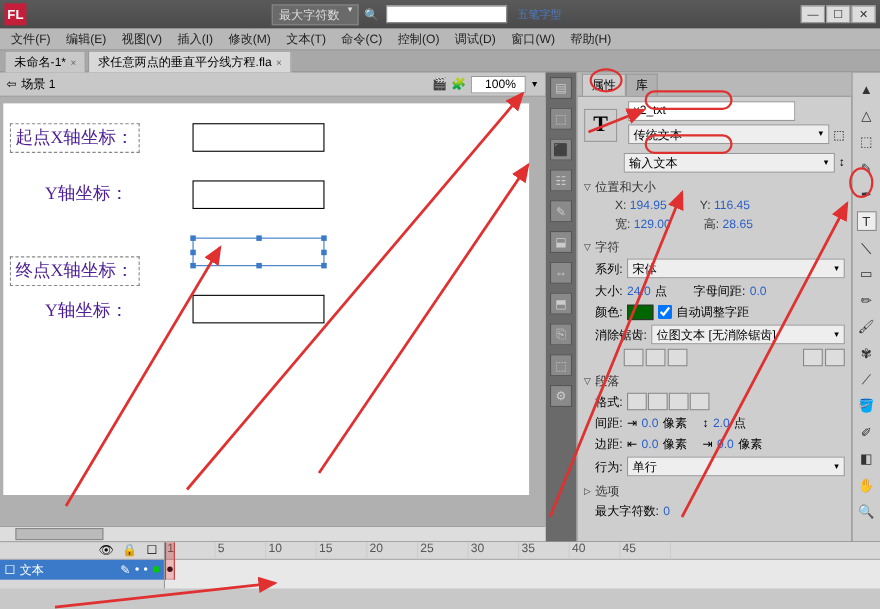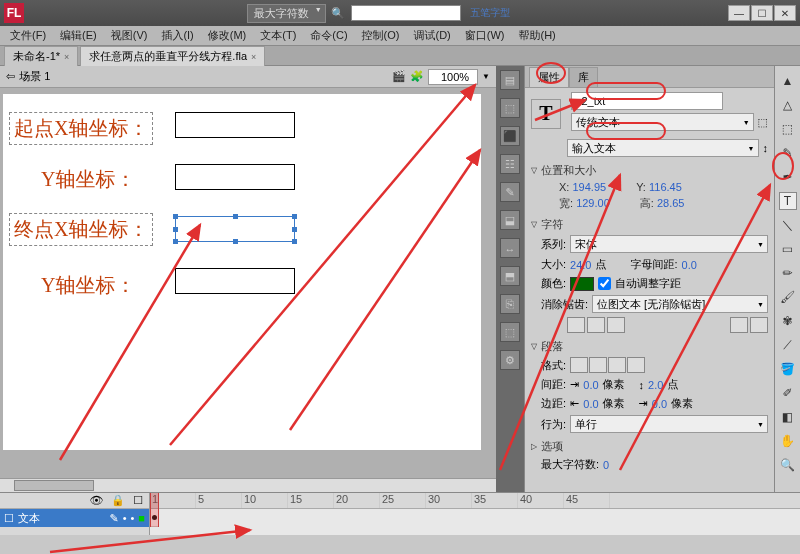--- a/index.html
+++ b/index.html
@@ -19,21 +19,21 @@
 .doc-tab{background:#c8c8c8;padding:2px 8px;border:1px solid #999;border-bottom:none;margin-right:2px;display:flex;align-items:center;gap:4px;font-size:10px}
 .doc-tab.active{background:#d8d8d8}
 .close-x{color:#666;font-size:9px}
 .main-row{display:flex;height:426px}
 .stage-col{width:496px;display:flex;flex-direction:column;background:#b0b0b0}
 .scene-bar{height:22px;background:#c8c8c8;border-bottom:1px solid #999;display:flex;align-items:center;padding:0 6px;gap:4px}
 .scene-bar .spacer{flex:1}
 .zoom-box{background:#fff;border:1px solid #999;padding:1px 8px;width:50px;text-align:right}
 .canvas-wrap{flex:1;background:#b0b0b0;padding:6px 0 0 0;overflow:hidden;position:relative}
 .canvas{background:#fff;width:478px;height:356px;margin-left:3px;position:relative}
-.lbl{position:absolute;font-family:SimSun;font-size:20px;color:#c2410c}
+.lbl{position:absolute;font-family:SimSun;font-size:16px;color:#4c1d95}
 .lbl.dashed{border:1px dashed #888;padding:2px 4px}
 .tf{position:absolute;width:120px;height:26px;border:1px solid #000;background:#fff}
 .tf.sel{border:1px solid #3a7ac8}
 .handle{position:absolute;width:5px;height:5px;background:#3a7ac8}
 .hscroll{height:14px;background:#ddd;border-top:1px solid #999;position:relative}
 .hscroll .thumb{position:absolute;left:14px;top:1px;width:80px;height:11px;background:#bbb;border:1px solid #888}
 .dock-strip{width:28px;background:#6a6a6a;display:flex;flex-direction:column;align-items:center;padding-top:4px;gap:8px}
 .dock-ic{width:20px;height:20px;background:#8a8a8a;border:1px solid #555;display:flex;align-items:center;justify-content:center;color:#ccc;font-size:11px}
 .props-panel{width:250px;background:#cecece;display:flex;flex-direction:column;border-left:1px solid #888}
 .panel-tabs{height:22px;background:#b8b8b8;display:flex;align-items:end;padding:0 4px;border-bottom:1px solid #999}
@@ -127,21 +127,21 @@
       <span class="spacer"></span>
       <span>🎬</span>
       <span>🧩</span>
       <div class="zoom-box">100%</div>
       <span style="font-size:8px">▼</span>
     </div>
     <div class="canvas-wrap">
       <div class="canvas">
         <div class="lbl dashed" style="left:6px;top:18px">起点X轴坐标：</div>
         <div class="lbl" style="left:38px;top:72px">Y轴坐标：</div>
-        <div class="lbl dashed" style="left:6px;top:119px">终点X轴坐标：</div>
+        <div class="lbl dashed" style="left:6px;top:139px">终点X轴坐标：</div>
         <div class="lbl" style="left:38px;top:178px">Y轴坐标：</div>
 
         <div class="tf" style="left:172px;top:18px"></div>
         <div class="tf" style="left:172px;top:70px"></div>
         <div class="tf sel" style="left:172px;top:122px">
           <div class="handle" style="left:-3px;top:-3px"></div>
             <div class="handle" style="right:-3px;top:-3px"></div>
           <div class="handle" style="left:-3px;bottom:-3px"></div>
             <div class="handle" style="right:-3px;bottom:-3px"></div>
           <div class="handle" style="left:57px;top:-3px"></div>

